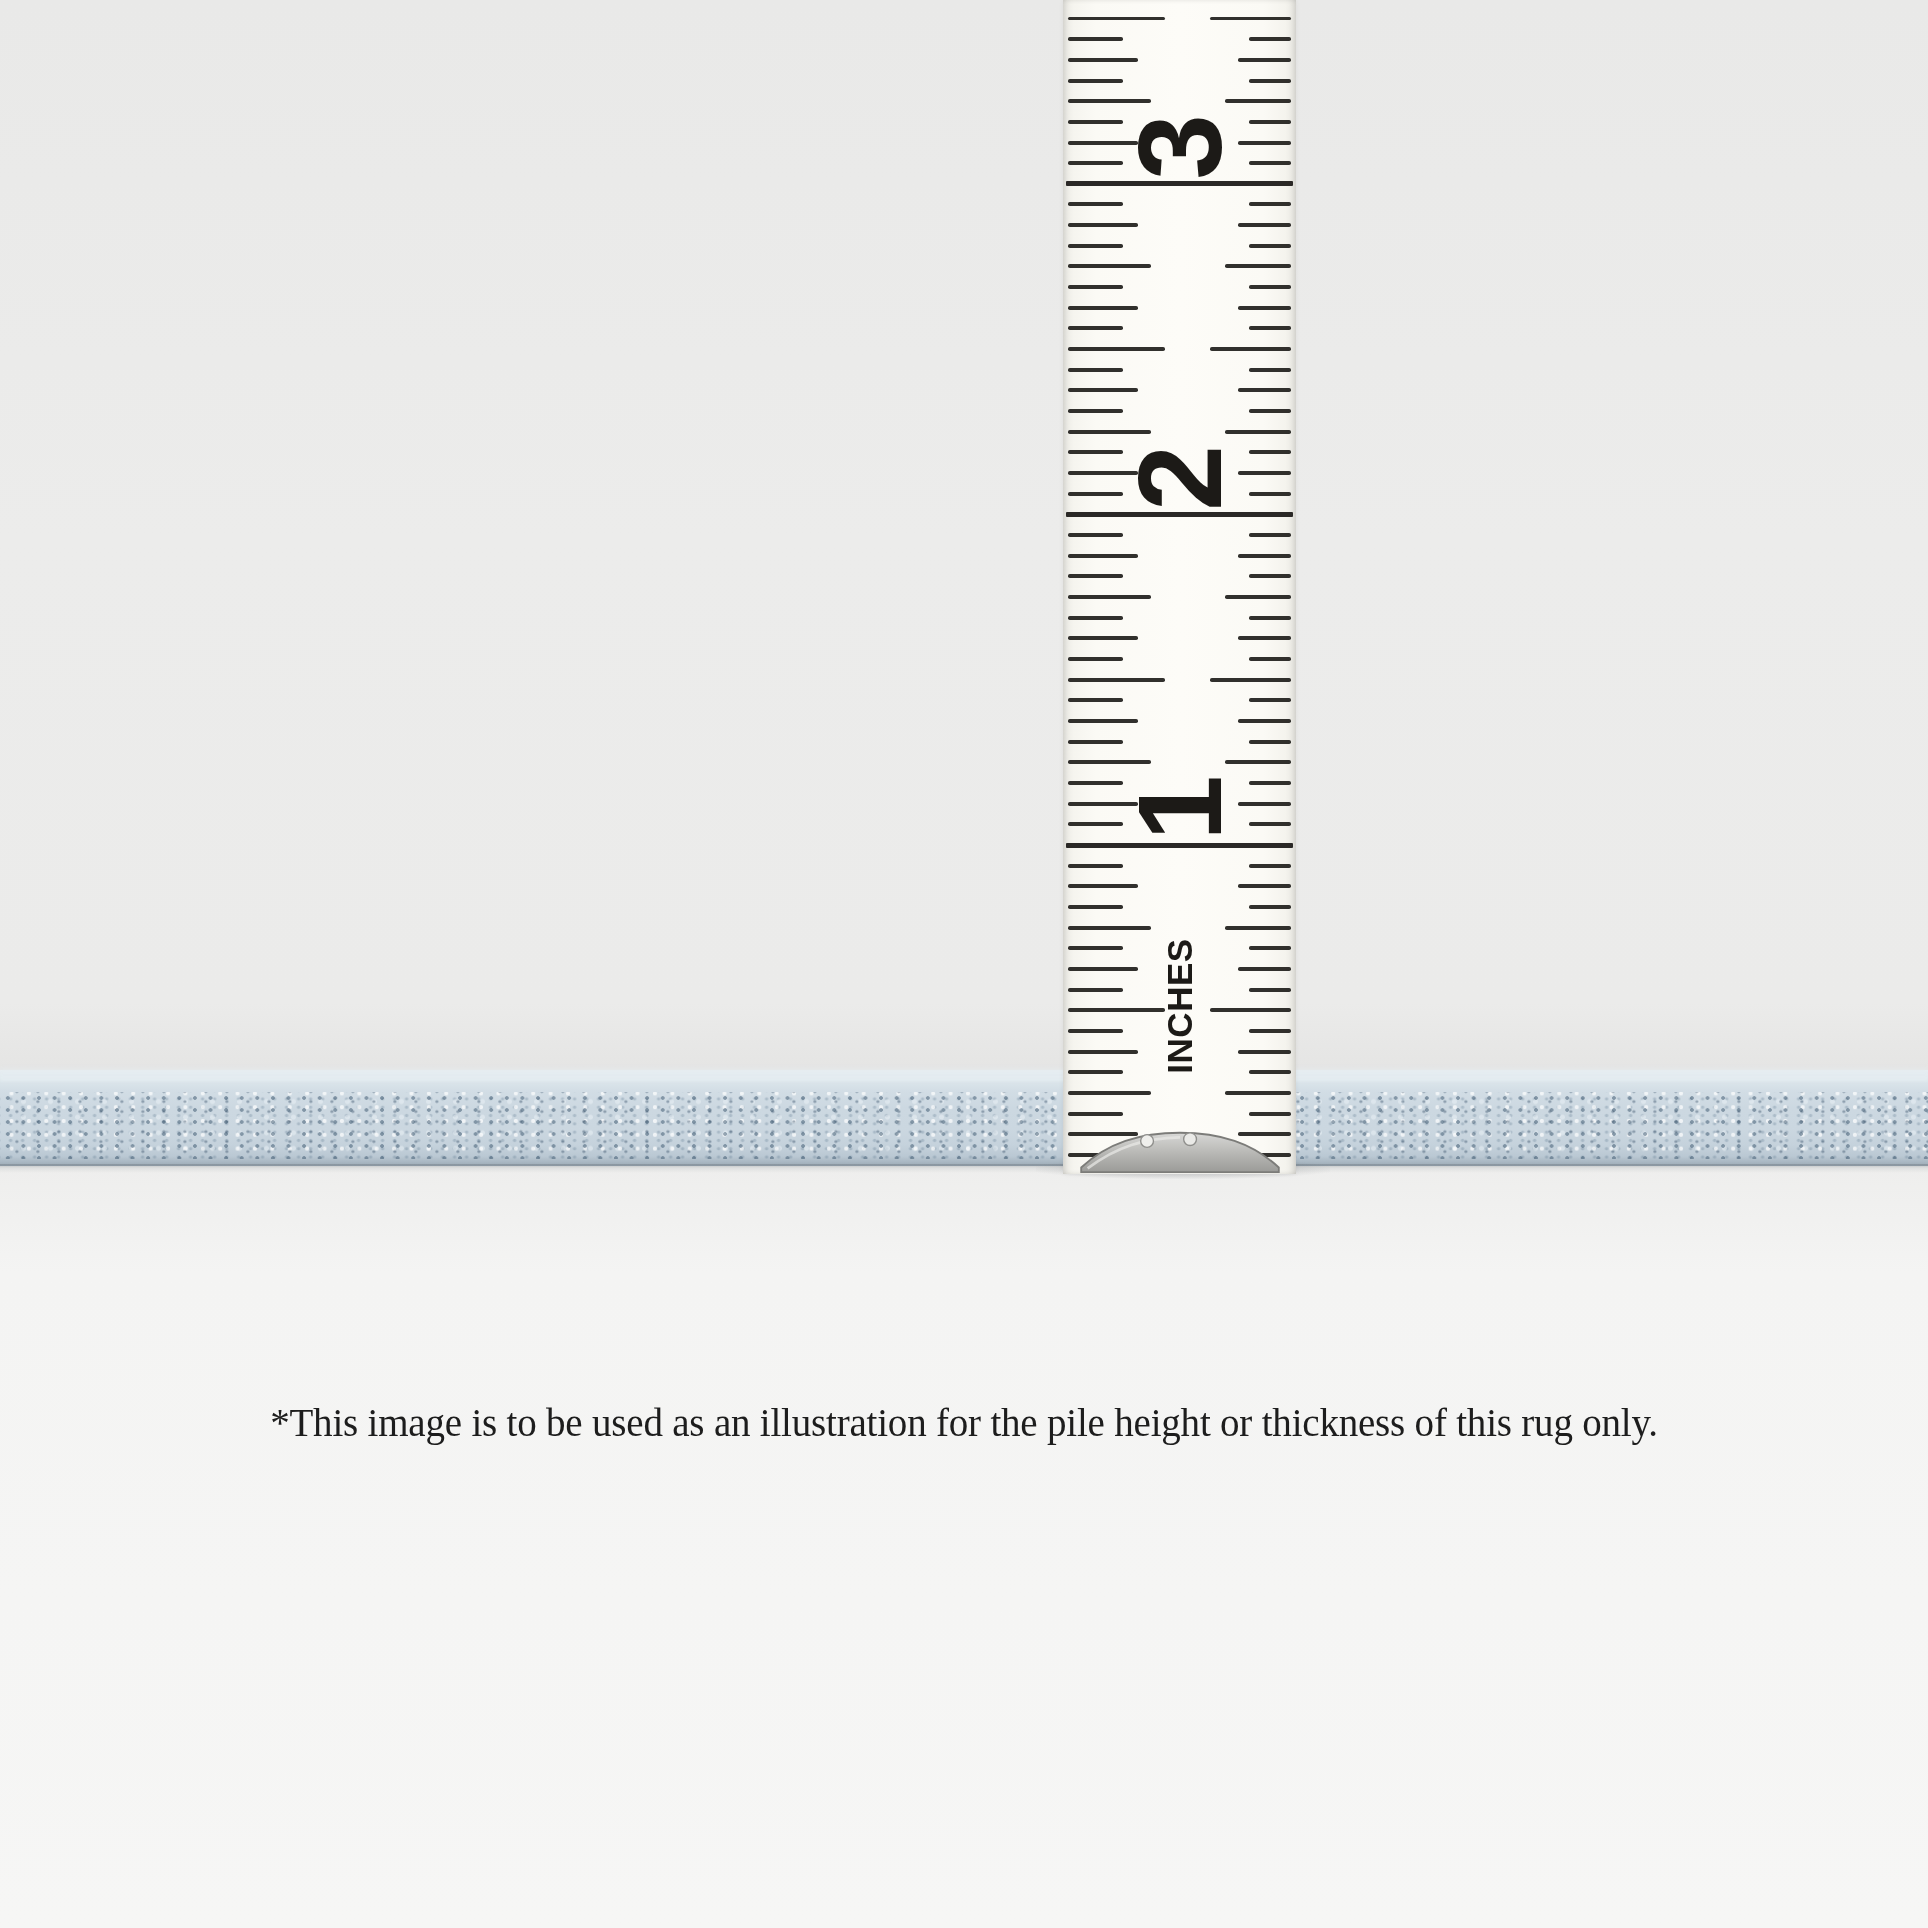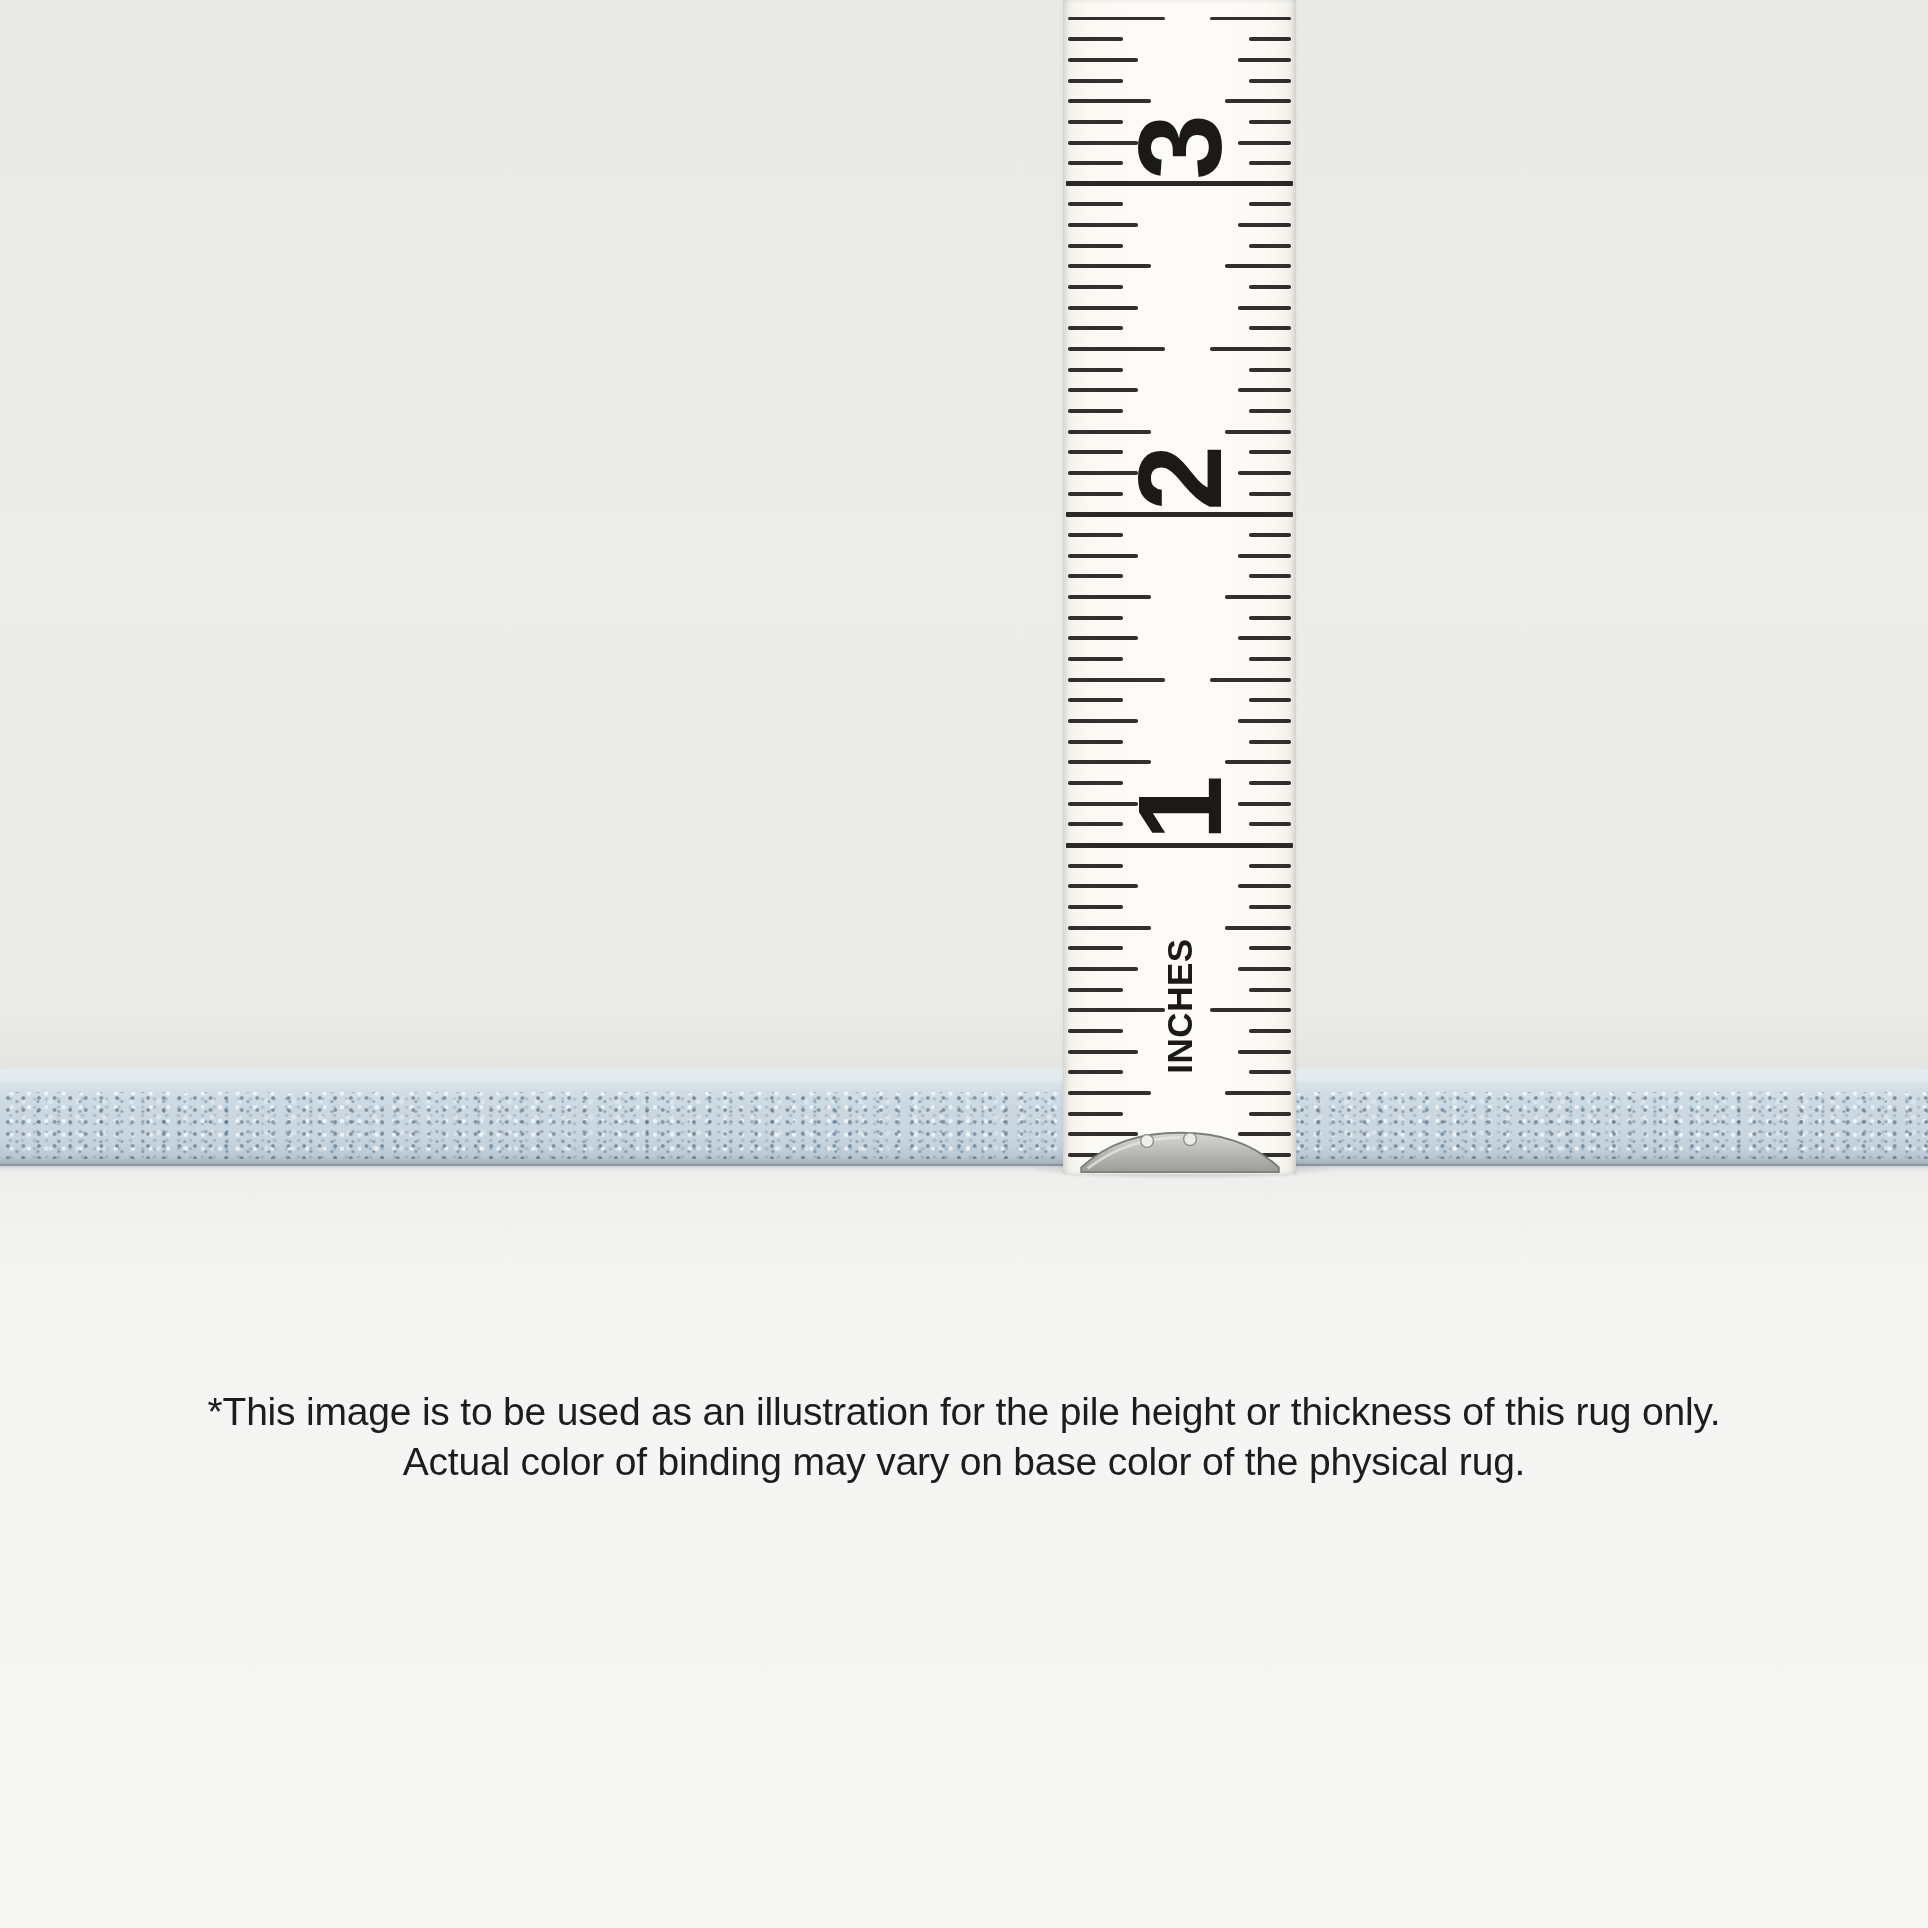--- a/index.html
+++ b/index.html
@@ -78,21 +78,21 @@
   .ruler-cap{
     position:absolute;left:50%;bottom:0.9px;transform:translateX(-50%);
   }
 
   
   .disclaimer{
     position:absolute;left:0;top:1387px;width:1928px;
     text-align:center;color:#1d1d1d;
     font-size:39px;line-height:50px;font-weight:500;letter-spacing:-0.2px;
   }
-  .disclaimer p{margin:0;}
+  .disclaimer p{margin:11px;font-family:Liberation Serif, serif;}
 </style>
 </head>
 <body>
 
 <div class="scene">
 
   <div class="rug">
     <div class="rug-fuzz"></div>
     <div class="rug-speckle"></div>
   </div>
@@ -228,17 +228,16 @@
       </defs>
       <path d="M1 46 L217 46 L217 41 C188 14 153 3 109 3 C65 3 30 14 1 41 Z" fill="url(#capg)" stroke="#7c7c79" stroke-width="2"></path>
       <path d="M8 42 C40 18 70 9 109 8" fill="none" stroke="#e9e9e7" stroke-width="3" opacity=".7"></path>
       <circle cx="73" cy="12" r="7" fill="#efefec" stroke="#8f8f8c" stroke-width="1.5"></circle>
       <circle cx="120" cy="10" r="7" fill="#eaeae7" stroke="#8f8f8c" stroke-width="1.5"></circle>
     </svg>
   </div>
 
   <div class="disclaimer">
     <p>*This image is to be used as an illustration for the pile height or thickness of this rug only.</p>
-    <p>Actual color of binding may vary on base color of the physical rug.</p>
   </div>
 
 </div>
 
 
 </body></html>

